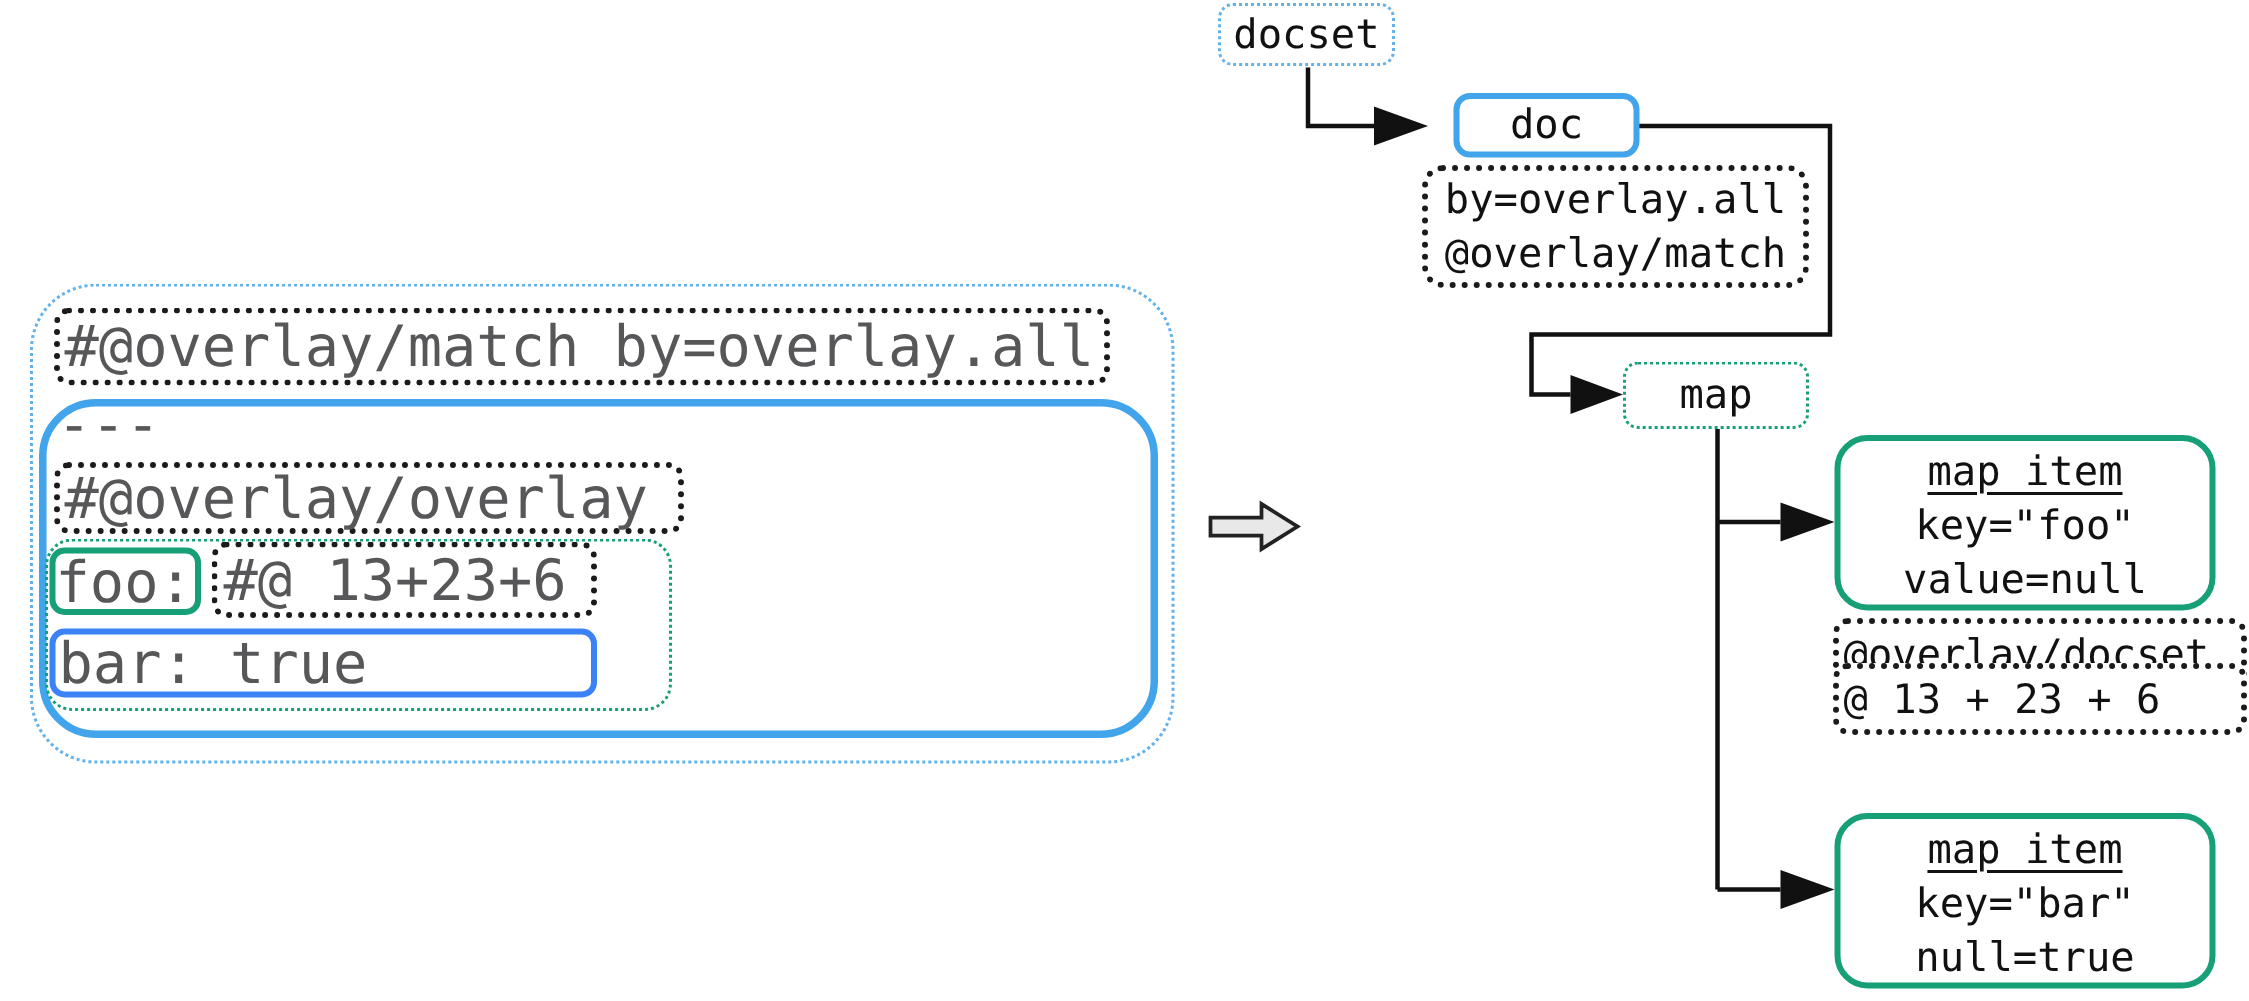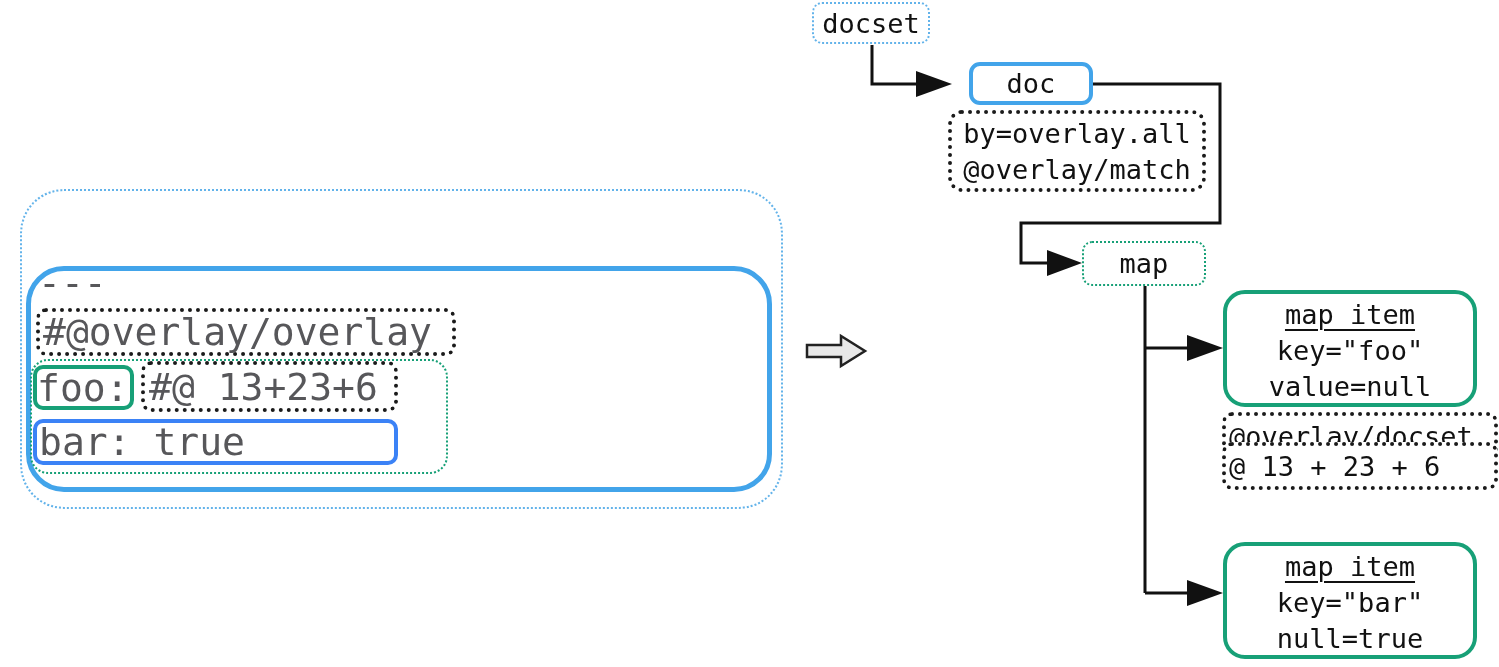--- a/index.html
+++ b/index.html
@@ -165,20 +165,23 @@
       <polygon points="916,71 952,84 916,97"></polygon>
       <polygon points="1047,250 1082,263 1047,276"></polygon>
       <polygon points="1187,335 1223,348 1187,361"></polygon>
       <polygon points="1187,580 1223,593 1187,606"></polygon>
     </g>
     <polygon points="807,345 841,345 841,336 865,351 841,366 841,357 807,357" fill="#e8e8e8" stroke="#222222" stroke-width="2.5" stroke-linejoin="miter"></polygon>
   </svg>
 
   <div class="box outer-dotted"></div>
 
+  <div class="box match-box src-text">
+    <span>#@overlay/match by=overlay.all</span>
+  </div>
 
   <div class="box blue-box" style="background: transparent;"></div>
 
   <div class="box separator src-text">
     <span>---</span>
   </div>
 
   <div class="box replace-box src-text">
     <span>#@overlay/overlay</span>
   </div>

